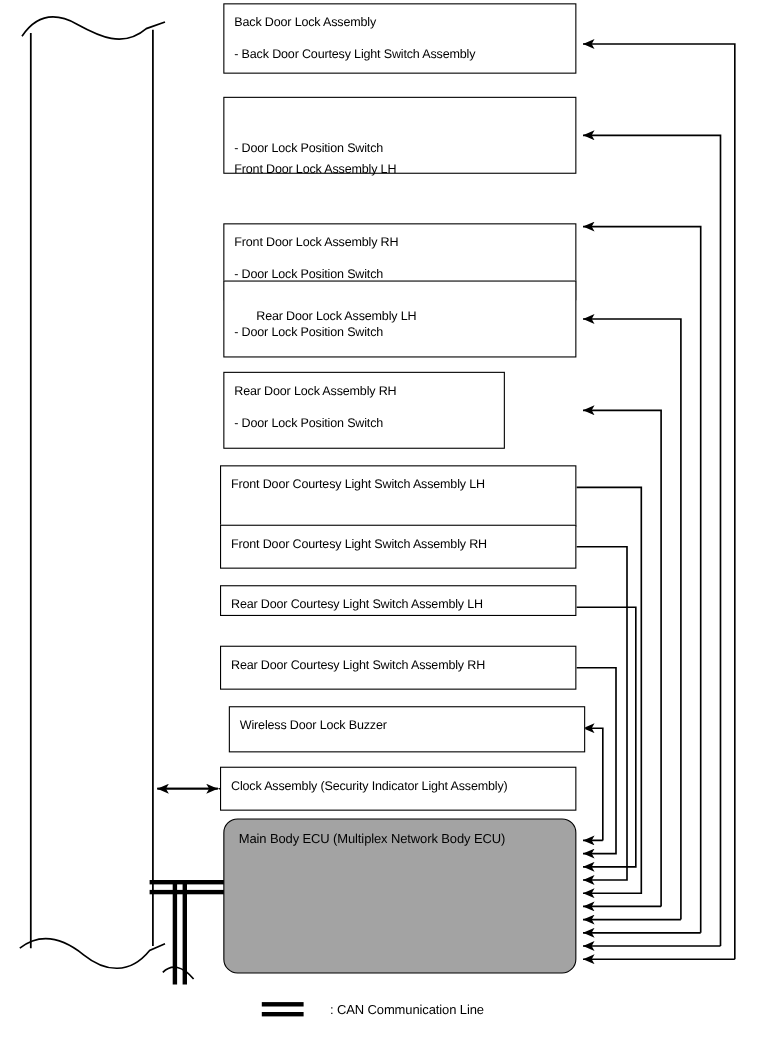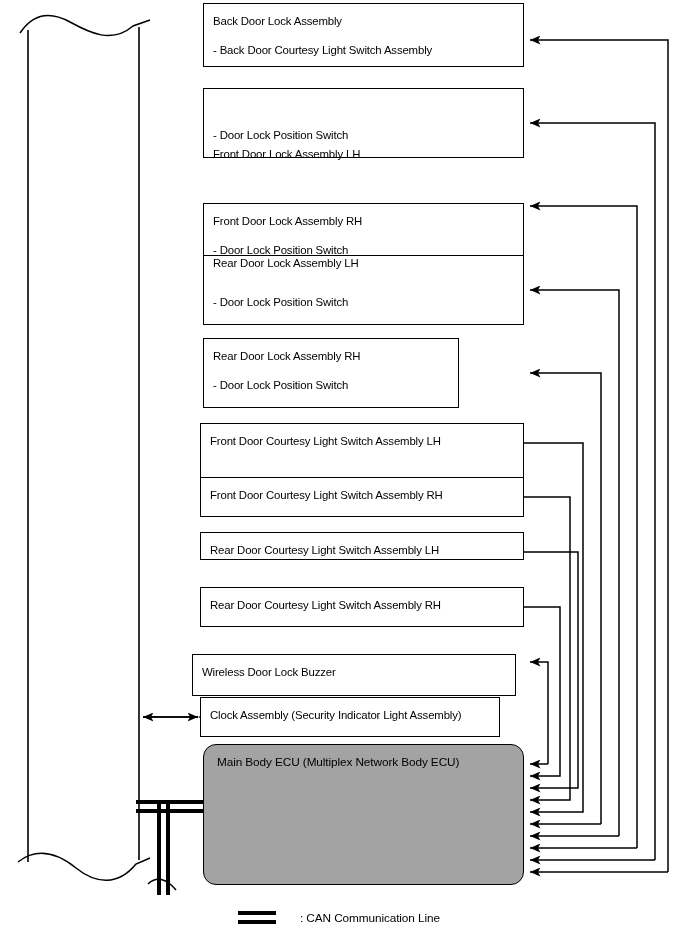--- a/index.html
+++ b/index.html
@@ -183,21 +183,21 @@
     <span class="line" style="top:11px;margin-top:48px;">Front Door Lock Assembly LH</span>
     <span class="line" style="top:40px;">- Door Lock Position Switch</span>
   </div>
 
   <div class="node-box" style="left:203px;top:171px;width:321px;height:70px;margin-top:32px;">
     <span class="line" style="top:11px;">Front Door Lock Assembly RH</span>
     <span class="line" style="top:40px;"> - Door Lock Position Switch</span>
   </div>
 
   <div class="node-box" style="left:203px;top:255px;width:321px;height:70px;">
-    <span class="line" style="top:1px;">Rear Door Lock Assembly LH</span>
+    <span class="line" style="top:26px;margin-left:20px;">Rear Door Lock Assembly LH</span>
     <span class="line" style="top:40px;">- Door Lock Position Switch</span>
   </div>
 
   <div class="node-box" style="left:203px;top:338px;width:256px;height:70px;">
     <span class="line" style="top:11px;">Rear Door Lock Assembly RH</span>
     <span class="line" style="top:40px;"> - Door Lock Position Switch</span>
   </div>
 
   <div class="node-box" style="left:200px;top:423px;width:324px;height:56px;">
     <span class="line" style="top:11px;">Front Door Courtesy Light Switch Assembly LH</span>
@@ -208,25 +208,25 @@
   </div>
 
   <div class="node-box" style="left:200px;top:532px;width:324px;height:28px;">
     <span class="line" style="top:11px;">Rear Door Courtesy Light Switch Assembly LH</span>
   </div>
 
   <div class="node-box" style="left:200px;top:587px;width:324px;height:40px;">
     <span class="line" style="top:11px;">Rear Door Courtesy Light Switch Assembly RH</span>
   </div>
 
-  <div class="node-box" style="left:192px;top:642px;width:324px;height:42px;margin-top:12px;">
+  <div class="node-box" style="left:208px;top:642px;width:324px;height:42px;">
     <span class="line" style="top:11px;">Wireless Door Lock Buzzer</span>
   </div>
 
-  <div class="node-box" style="left:200px;top:697px;width:300px;height:40px;">
+  <div class="node-box" style="left:200px;top:697px;width:324px;height:40px;">
     <span class="line" style="top:11px;">Clock Assembly (Security Indicator Light Assembly)</span>
   </div>
 
   <div class="ecu-box" style="left:203px;top:744px;width:321px;height:141px;">
     <span class="line">Main Body ECU (Multiplex Network Body ECU)</span>
   </div>
 
   <div id="legend">
     <span id="legend-symbol">
       <span class="bar top"></span>

